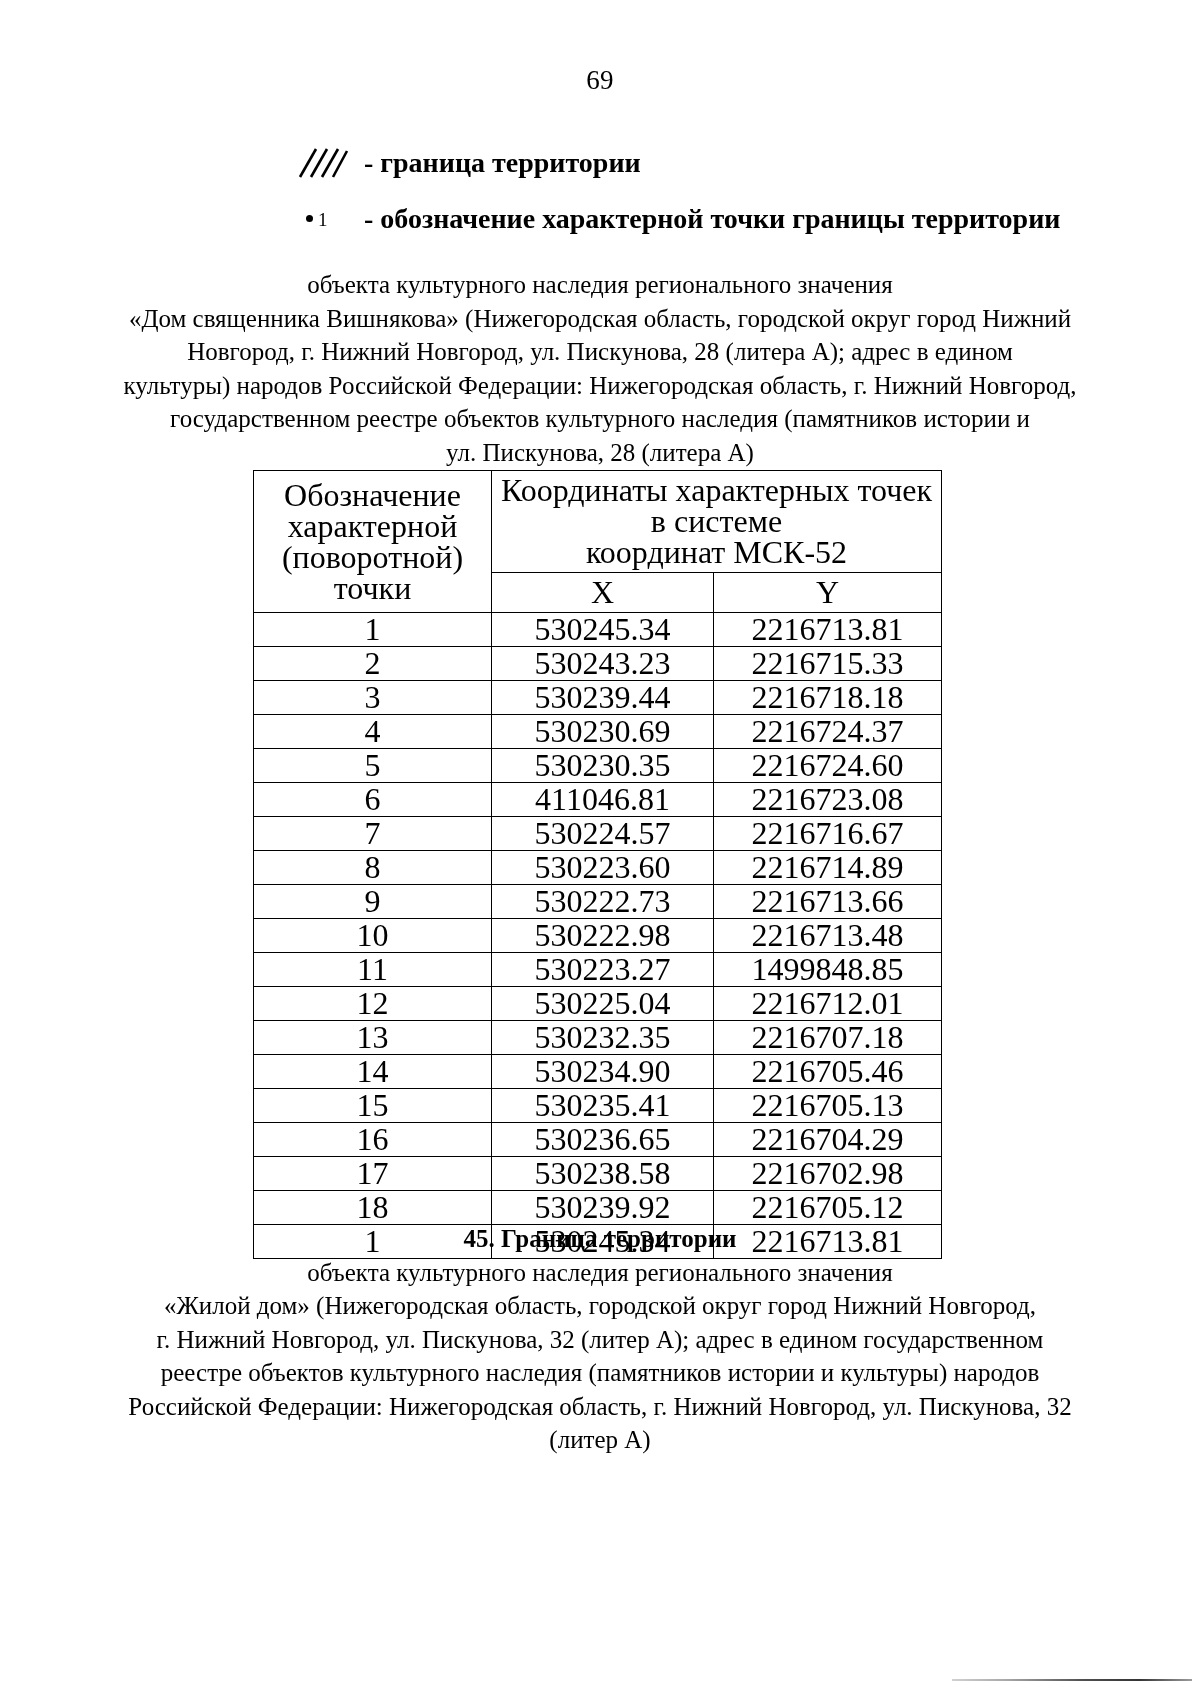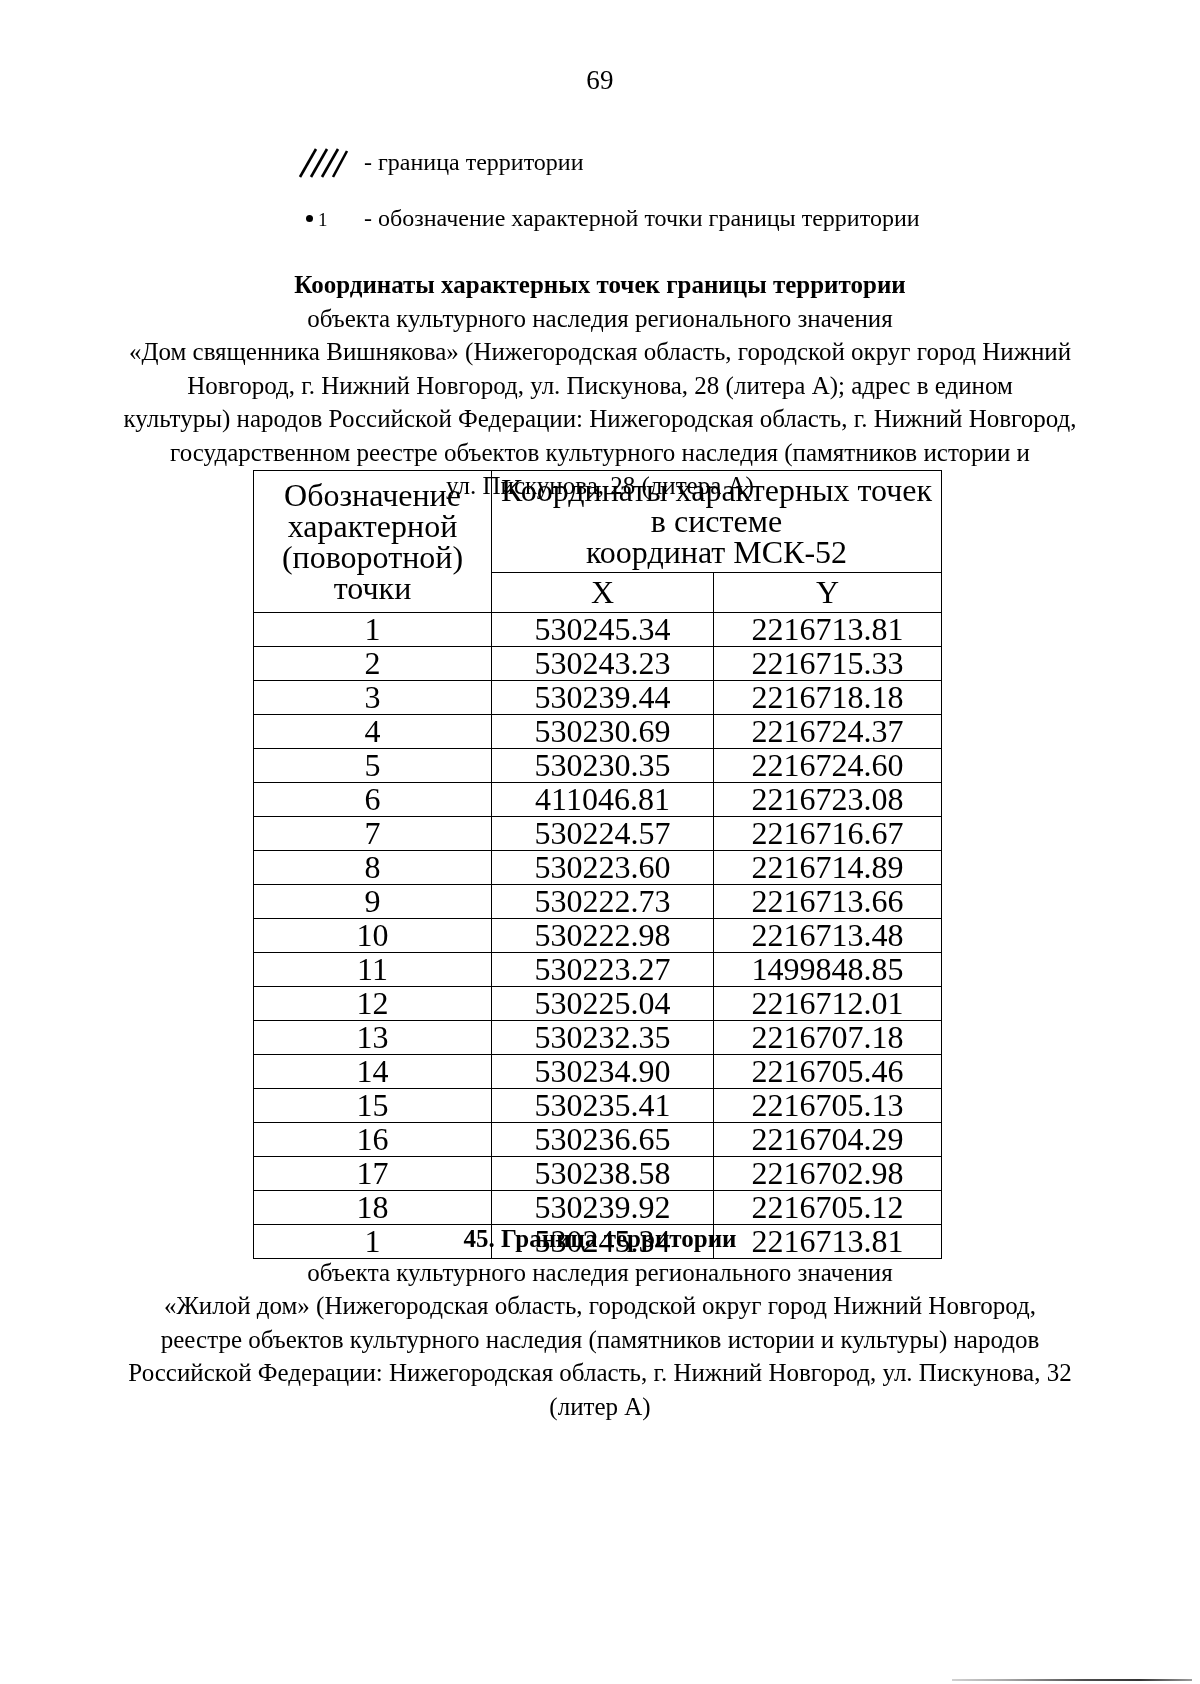--- a/index.html
+++ b/index.html
@@ -76,24 +76,25 @@
     background: #000;
     display: inline-block;
     margin-right: 5px;
     margin-bottom: 2px;
   }
   .legend-point-num {
     font-size: 19px;
     line-height: 1;
   }
   .legend-text {
-    font-size: 24px;
+    font-size: 28px;
     line-height: 1.15;
     padding-left: 12px;
     white-space: nowrap;
+    font-weight: bold;
   }
 
   
   .block {
     position: absolute;
     left: 0;
     width: 1200px;
     text-align: center;
     font-size: 25px;
     line-height: 33.5px;
@@ -179,21 +180,20 @@
       <span class="legend-symbol-point">
         <span class="legend-dot"></span>
         <span class="legend-point-num">1</span>
       </span>
       <span class="legend-text">- обозначение характерной точки границы территории</span>
     </div>
 
   </div>
 
   <div class="block" id="title-block">
-    <span class="ln bold">Координаты характерных точек границы территории</span>
     <span class="ln">объекта культурного наследия регионального значения</span>
     <span class="ln">«Дом священника Вишнякова» (Нижегородская область, городской округ город Нижний</span>
     <span class="ln">Новгород, г. Нижний Новгород, ул. Пискунова, 28 (литера А); адрес в едином</span>
     <span class="ln">культуры) народов Российской Федерации: Нижегородская область, г. Нижний Новгород,</span>
     <span class="ln">государственном реестре объектов культурного наследия (памятников истории и</span>
     <span class="ln">ул. Пискунова, 28 (литера А)</span>
   </div>
 
   <div class="coord-table-wrap">
     <table class="coord">
@@ -316,20 +316,21 @@
             <td>2216713.81</td>
           </tr>
         </tbody>
     </table>
   </div>
 
   <div class="block" id="section45-block">
     <span class="ln bold">45. Граница территории</span>
     <span class="ln">объекта культурного наследия регионального значения</span>
     <span class="ln">«Жилой дом» (Нижегородская область, городской округ город Нижний Новгород,</span>
+    <span class="ln">г. Нижний Новгород, ул. Пискунова, 32 (литер А); адрес в едином государственном</span>
     <span class="ln">реестре объектов культурного наследия (памятников истории и культуры) народов</span>
     <span class="ln">Российской Федерации: Нижегородская область, г. Нижний Новгород, ул. Пискунова, 32</span>
     <span class="ln">(литер А)</span>
   </div>
 
   <div class="scan-artifact"></div>
 
 </div>
 
 </body></html>

